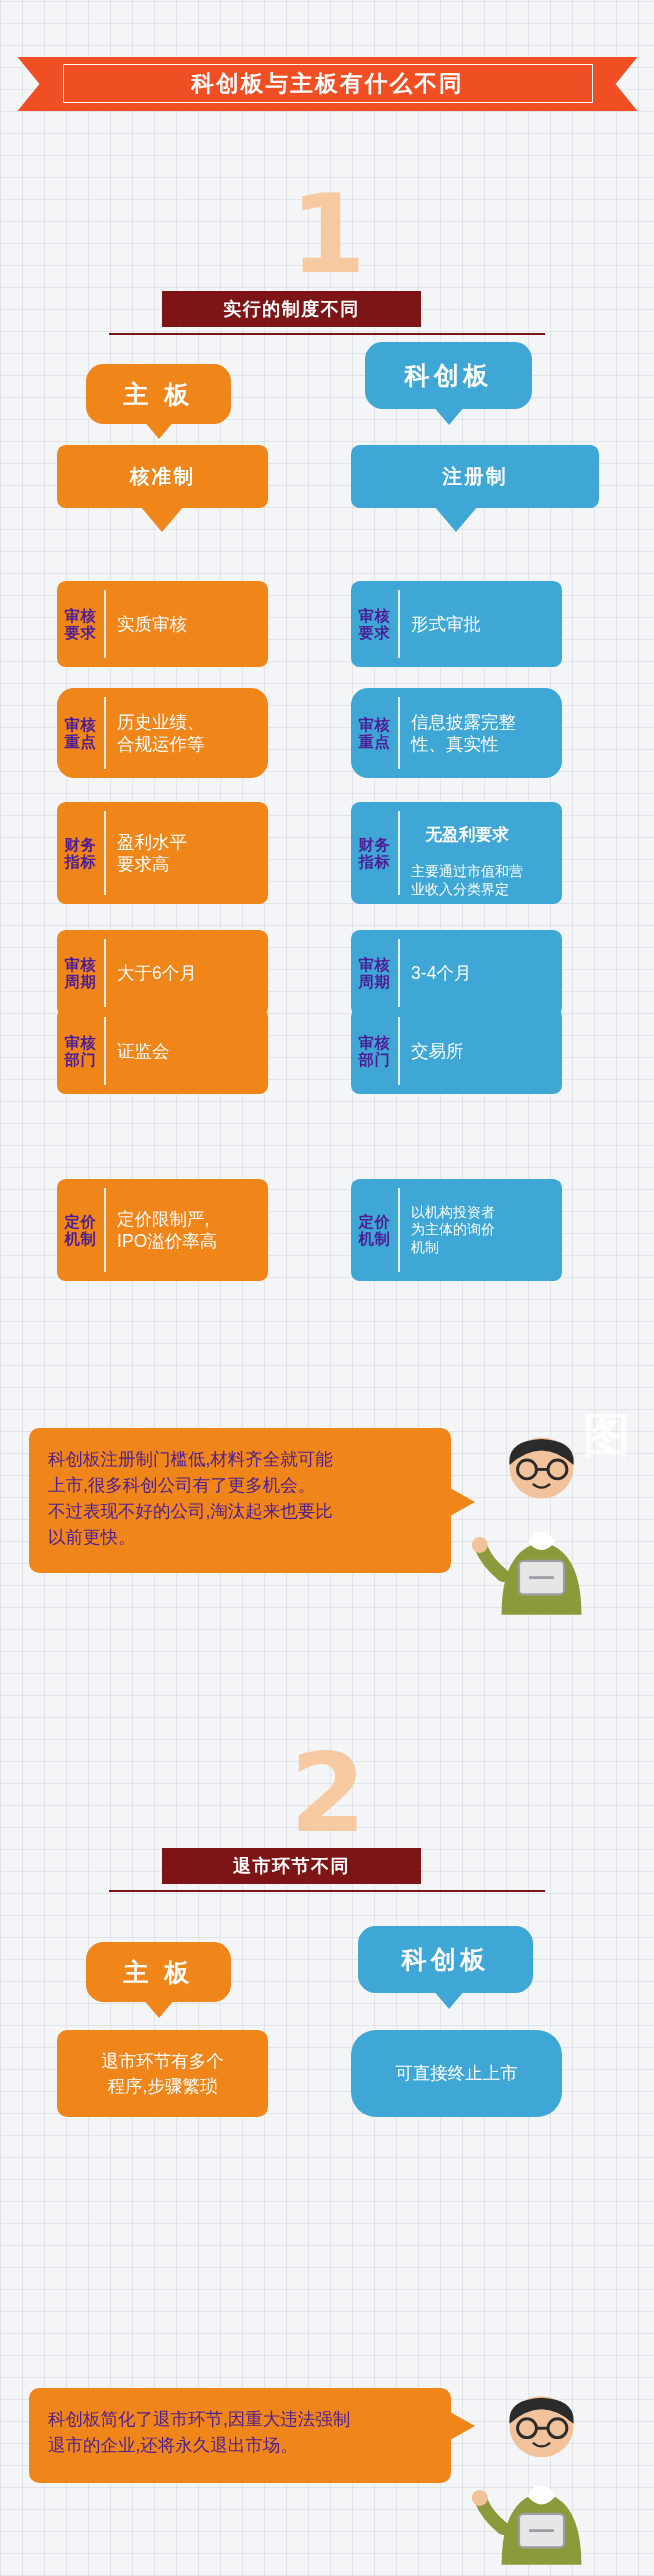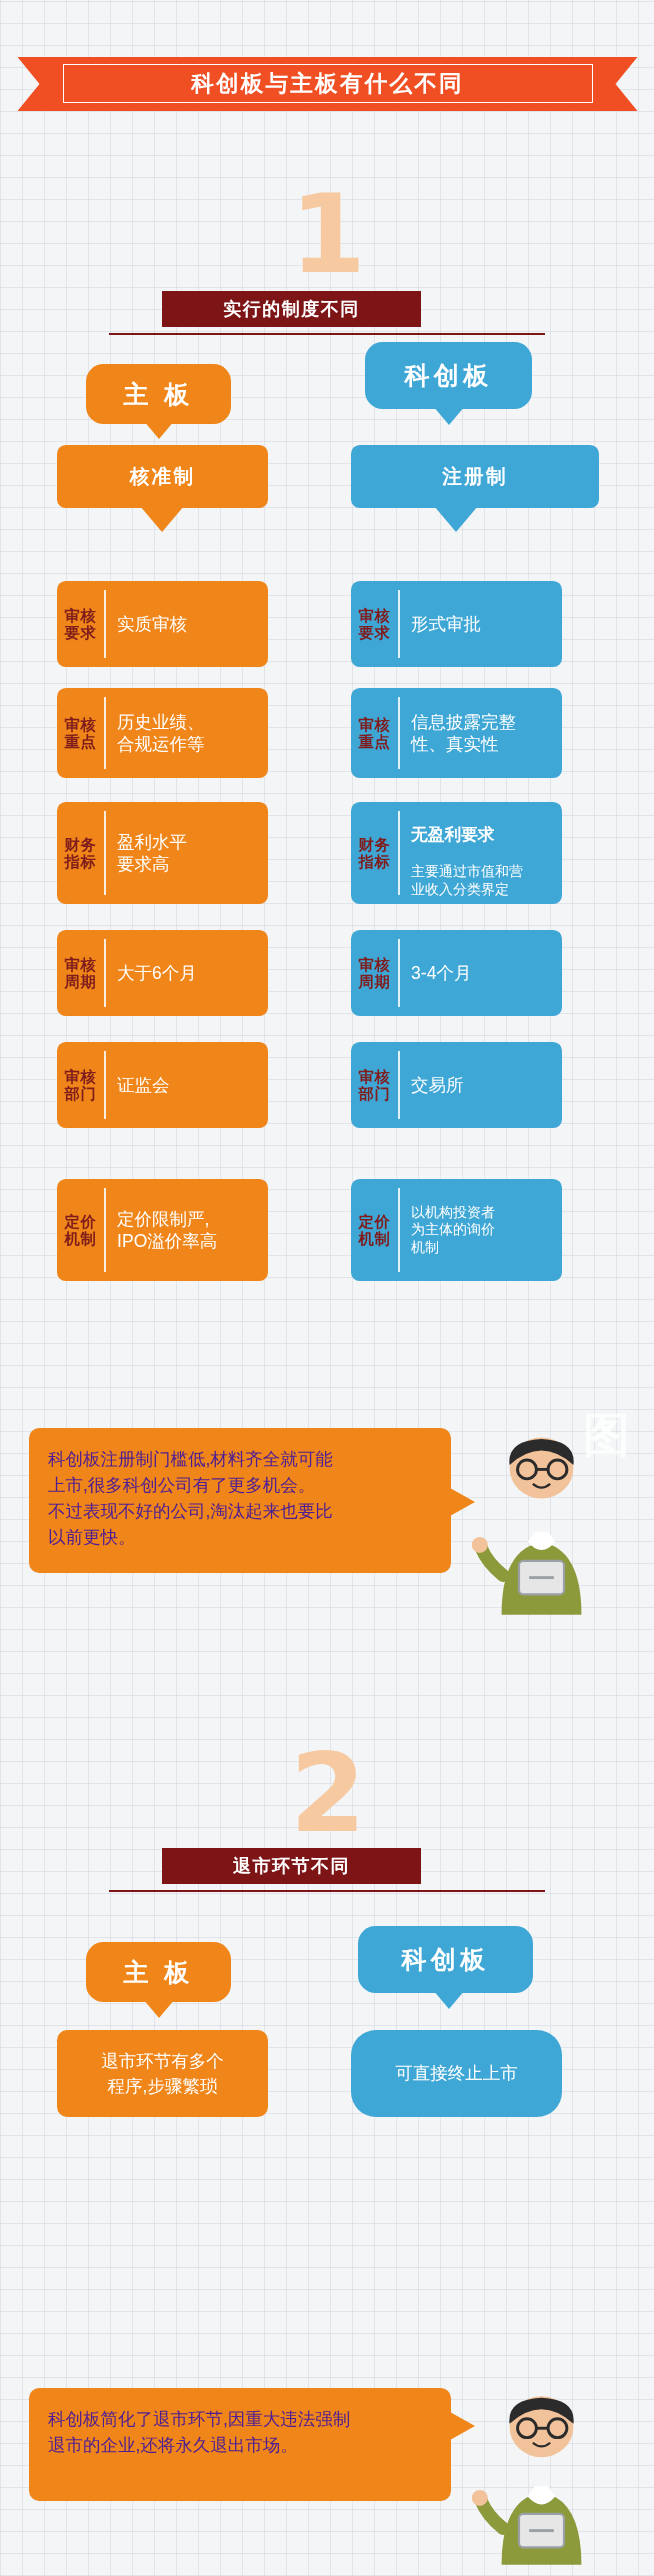--- a/index.html
+++ b/index.html
@@ -161,21 +161,21 @@
   .cmp-row {
     position: absolute;
     border-radius: 8.7px;
     overflow: hidden;
     display: flex;
   }
   .cmp-left-orange { background: #f08519; }
   .cmp-left-blue { background: #3fa7d6; }
   .cmp-label {
     flex: 0 0 47px;
-    color: #7f1d1d;
+    color: #4c1d95;
     font-size: 15.3px;
     font-weight: bold;
     line-height: 1.12;
     display: flex;
     align-items: center;
     justify-content: center;
     text-align: center;
     padding: 0 4.4px;
     box-sizing: border-box;
     letter-spacing: 0.7px;
@@ -197,31 +197,32 @@
     white-space: pre-line;
   }
   .cmp-value.small {
     font-size: 14px;
     line-height: 1.24;
   }
   .cmp-value .hl {
     font-weight: bold;
     font-size: 16.7px;
     display: block;
+    text-align: center;
   }
 
   .col-left { left: 57px; width: 211px; }
   .col-right { left: 351px; width: 211px; }
 
   
   .r1 { top: 581px; height: 86px; }
-  .r2 { top: 688px; height: 90px; }
+  .r2 { top: 688px; height: 90px; border-radius: 17px; }
   .r3 { top: 802px; height: 102px; }
   .r4 { top: 930px; height: 86px; }
-  .r5 { top: 1042px; height: 86px; }
+  .r5 { top: 1008px; height: 86px; }
   .r6 { top: 1179px; height: 102px; }
 
   
   .callout {
     position: absolute;
     background: #f08519;
     border-radius: 10.2px;
     color: #4c1d95;
     padding: 17.5px 19px;
     box-sizing: border-box;
@@ -233,21 +234,21 @@
   .callout-tail {
     position: absolute;
     width: 0;
     height: 0;
     border-top: 14.5px solid transparent;
     border-bottom: 14.5px solid transparent;
     border-left: 25px solid #f08519;
   }
   .callout-1 { left: 29px; top: 1419px; width: 422px; height: 145px; }
   .callout-1-tail { left: 450px; top: 1488px; }
-  .callout-2 { left: 29px; top: 2379px; width: 422px; height: 113px; }
+  .callout-2 { left: 29px; top: 2379px; width: 422px; height: 95px; }
   .callout-2-tail { left: 450px; top: 2412px; }
 
   
   .person { position: absolute; }
   .p1 { left: 458px; top: 1433px; width: 167px; height: 189px; }
   .p2 { left: 458px; top: 2393px; width: 167px; height: 175px; }
 
   
   .b2-main { left: 86px; top: 1942px; width: 145px; height: 60px; }
   .b2-main-tail { left: 143px; top: 1999px; }

